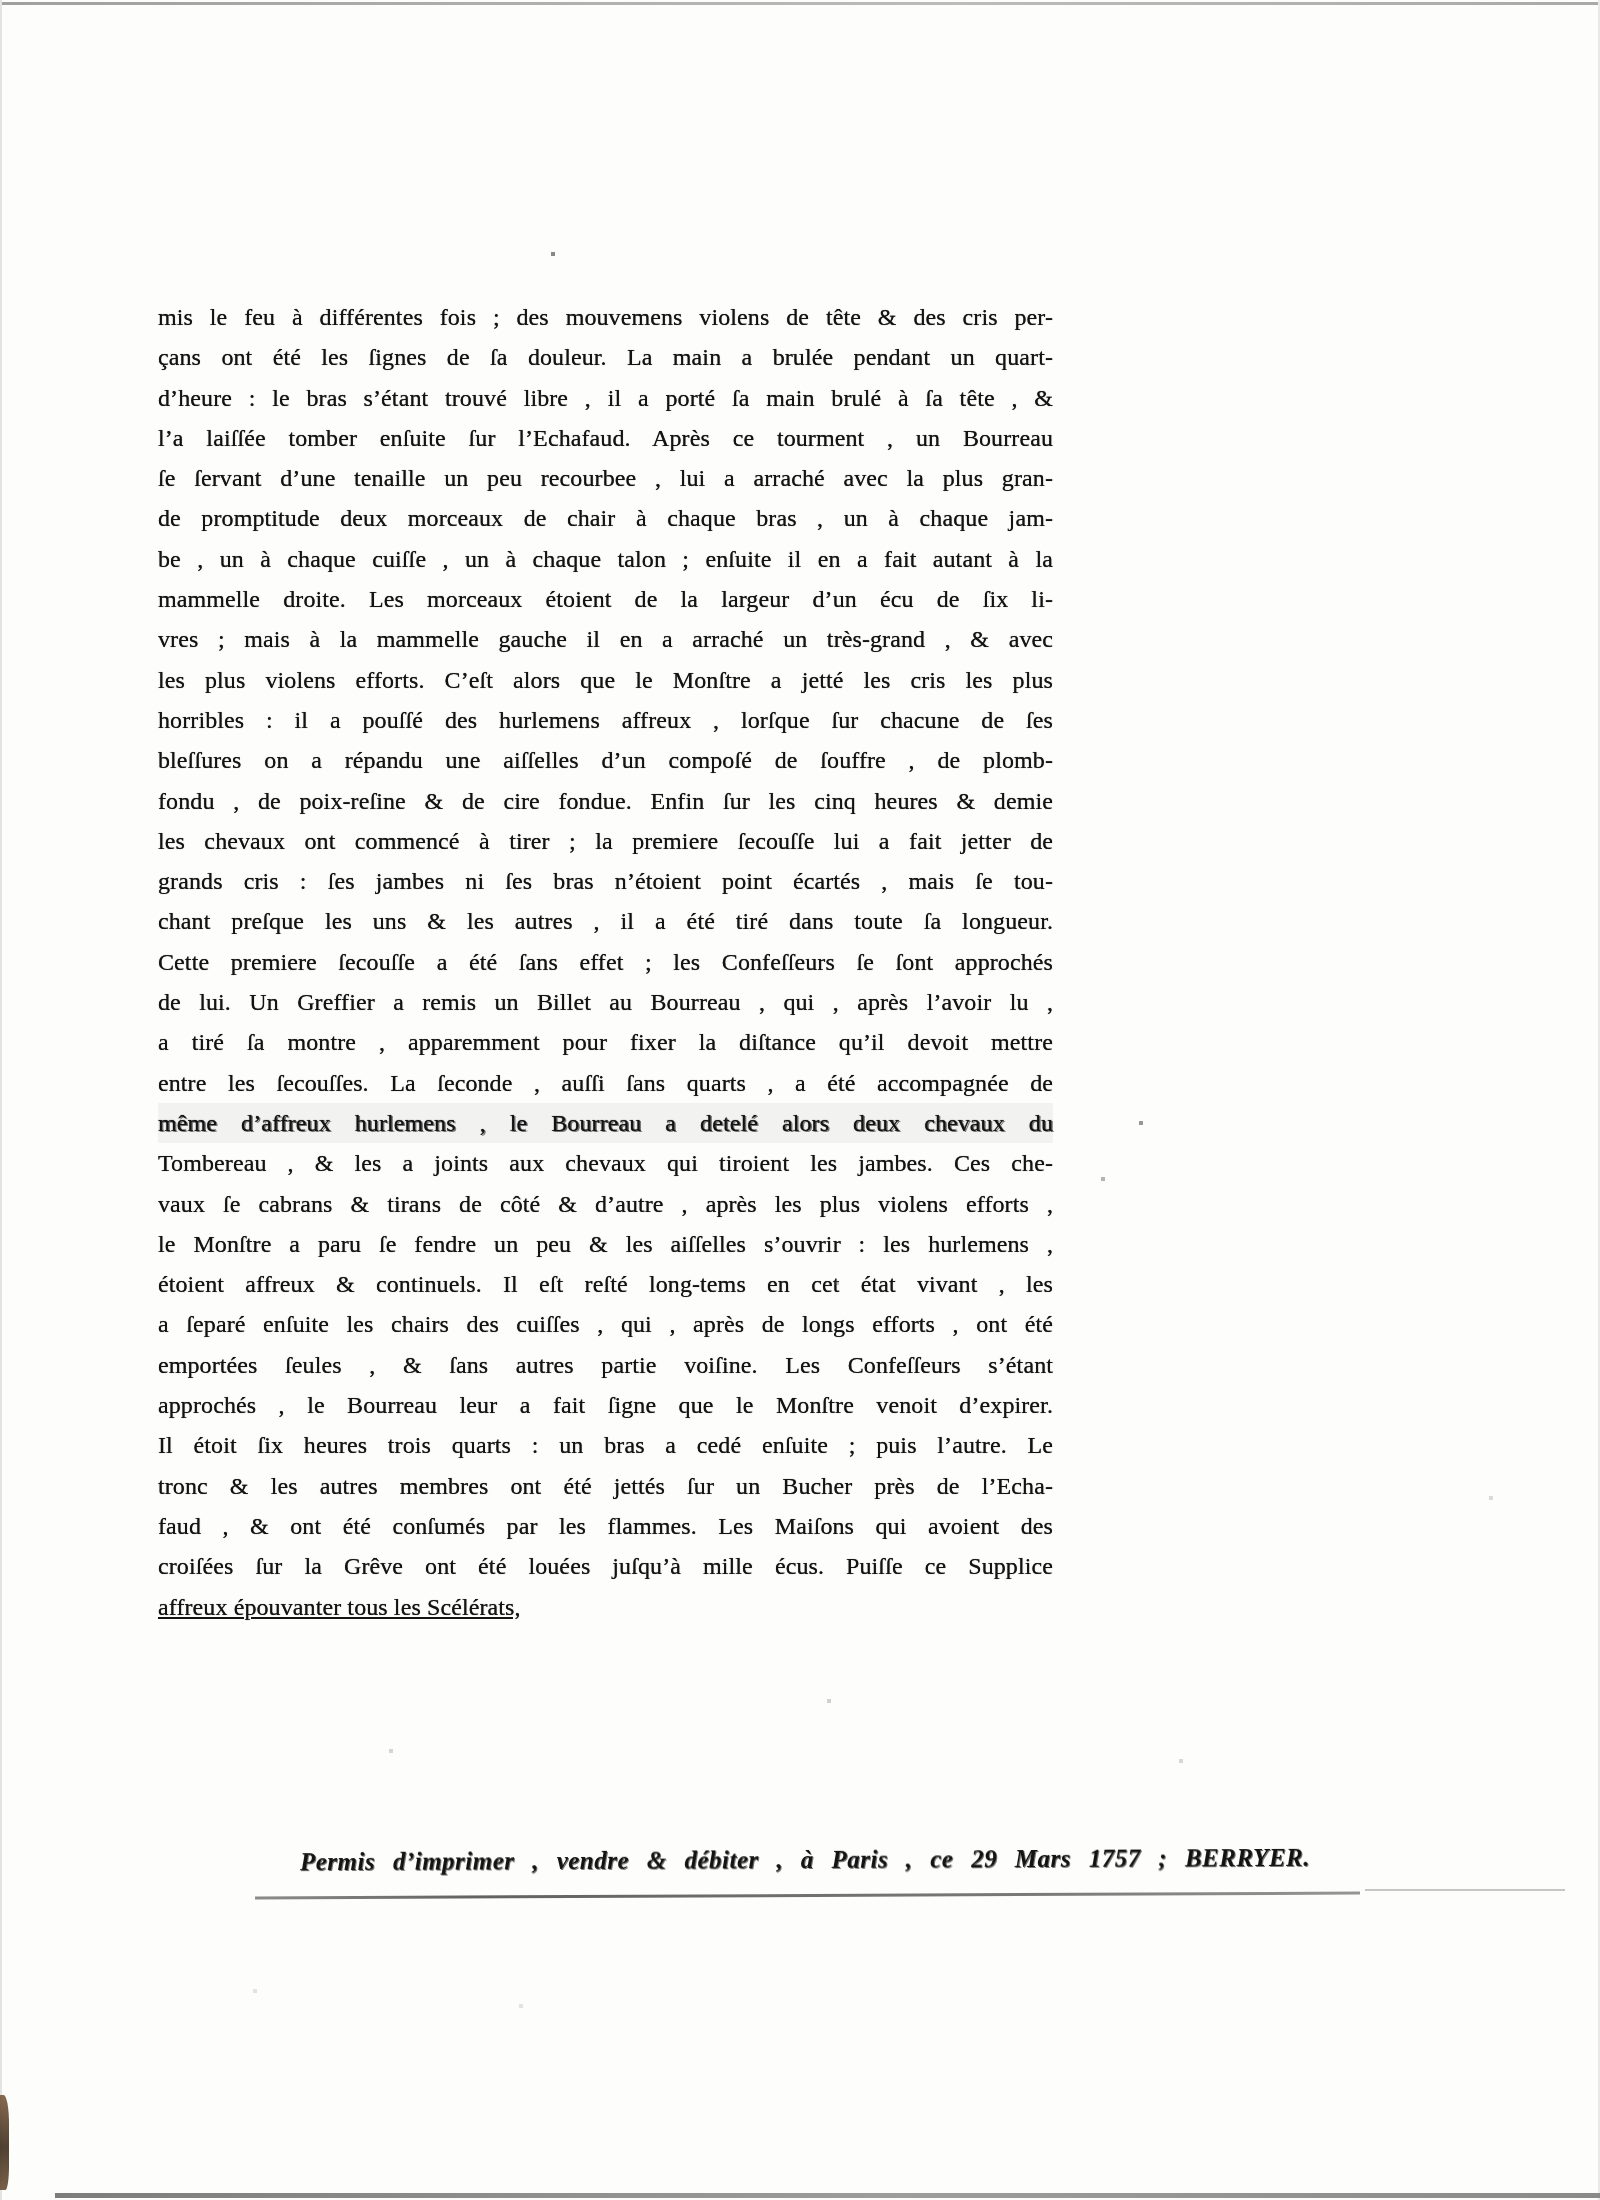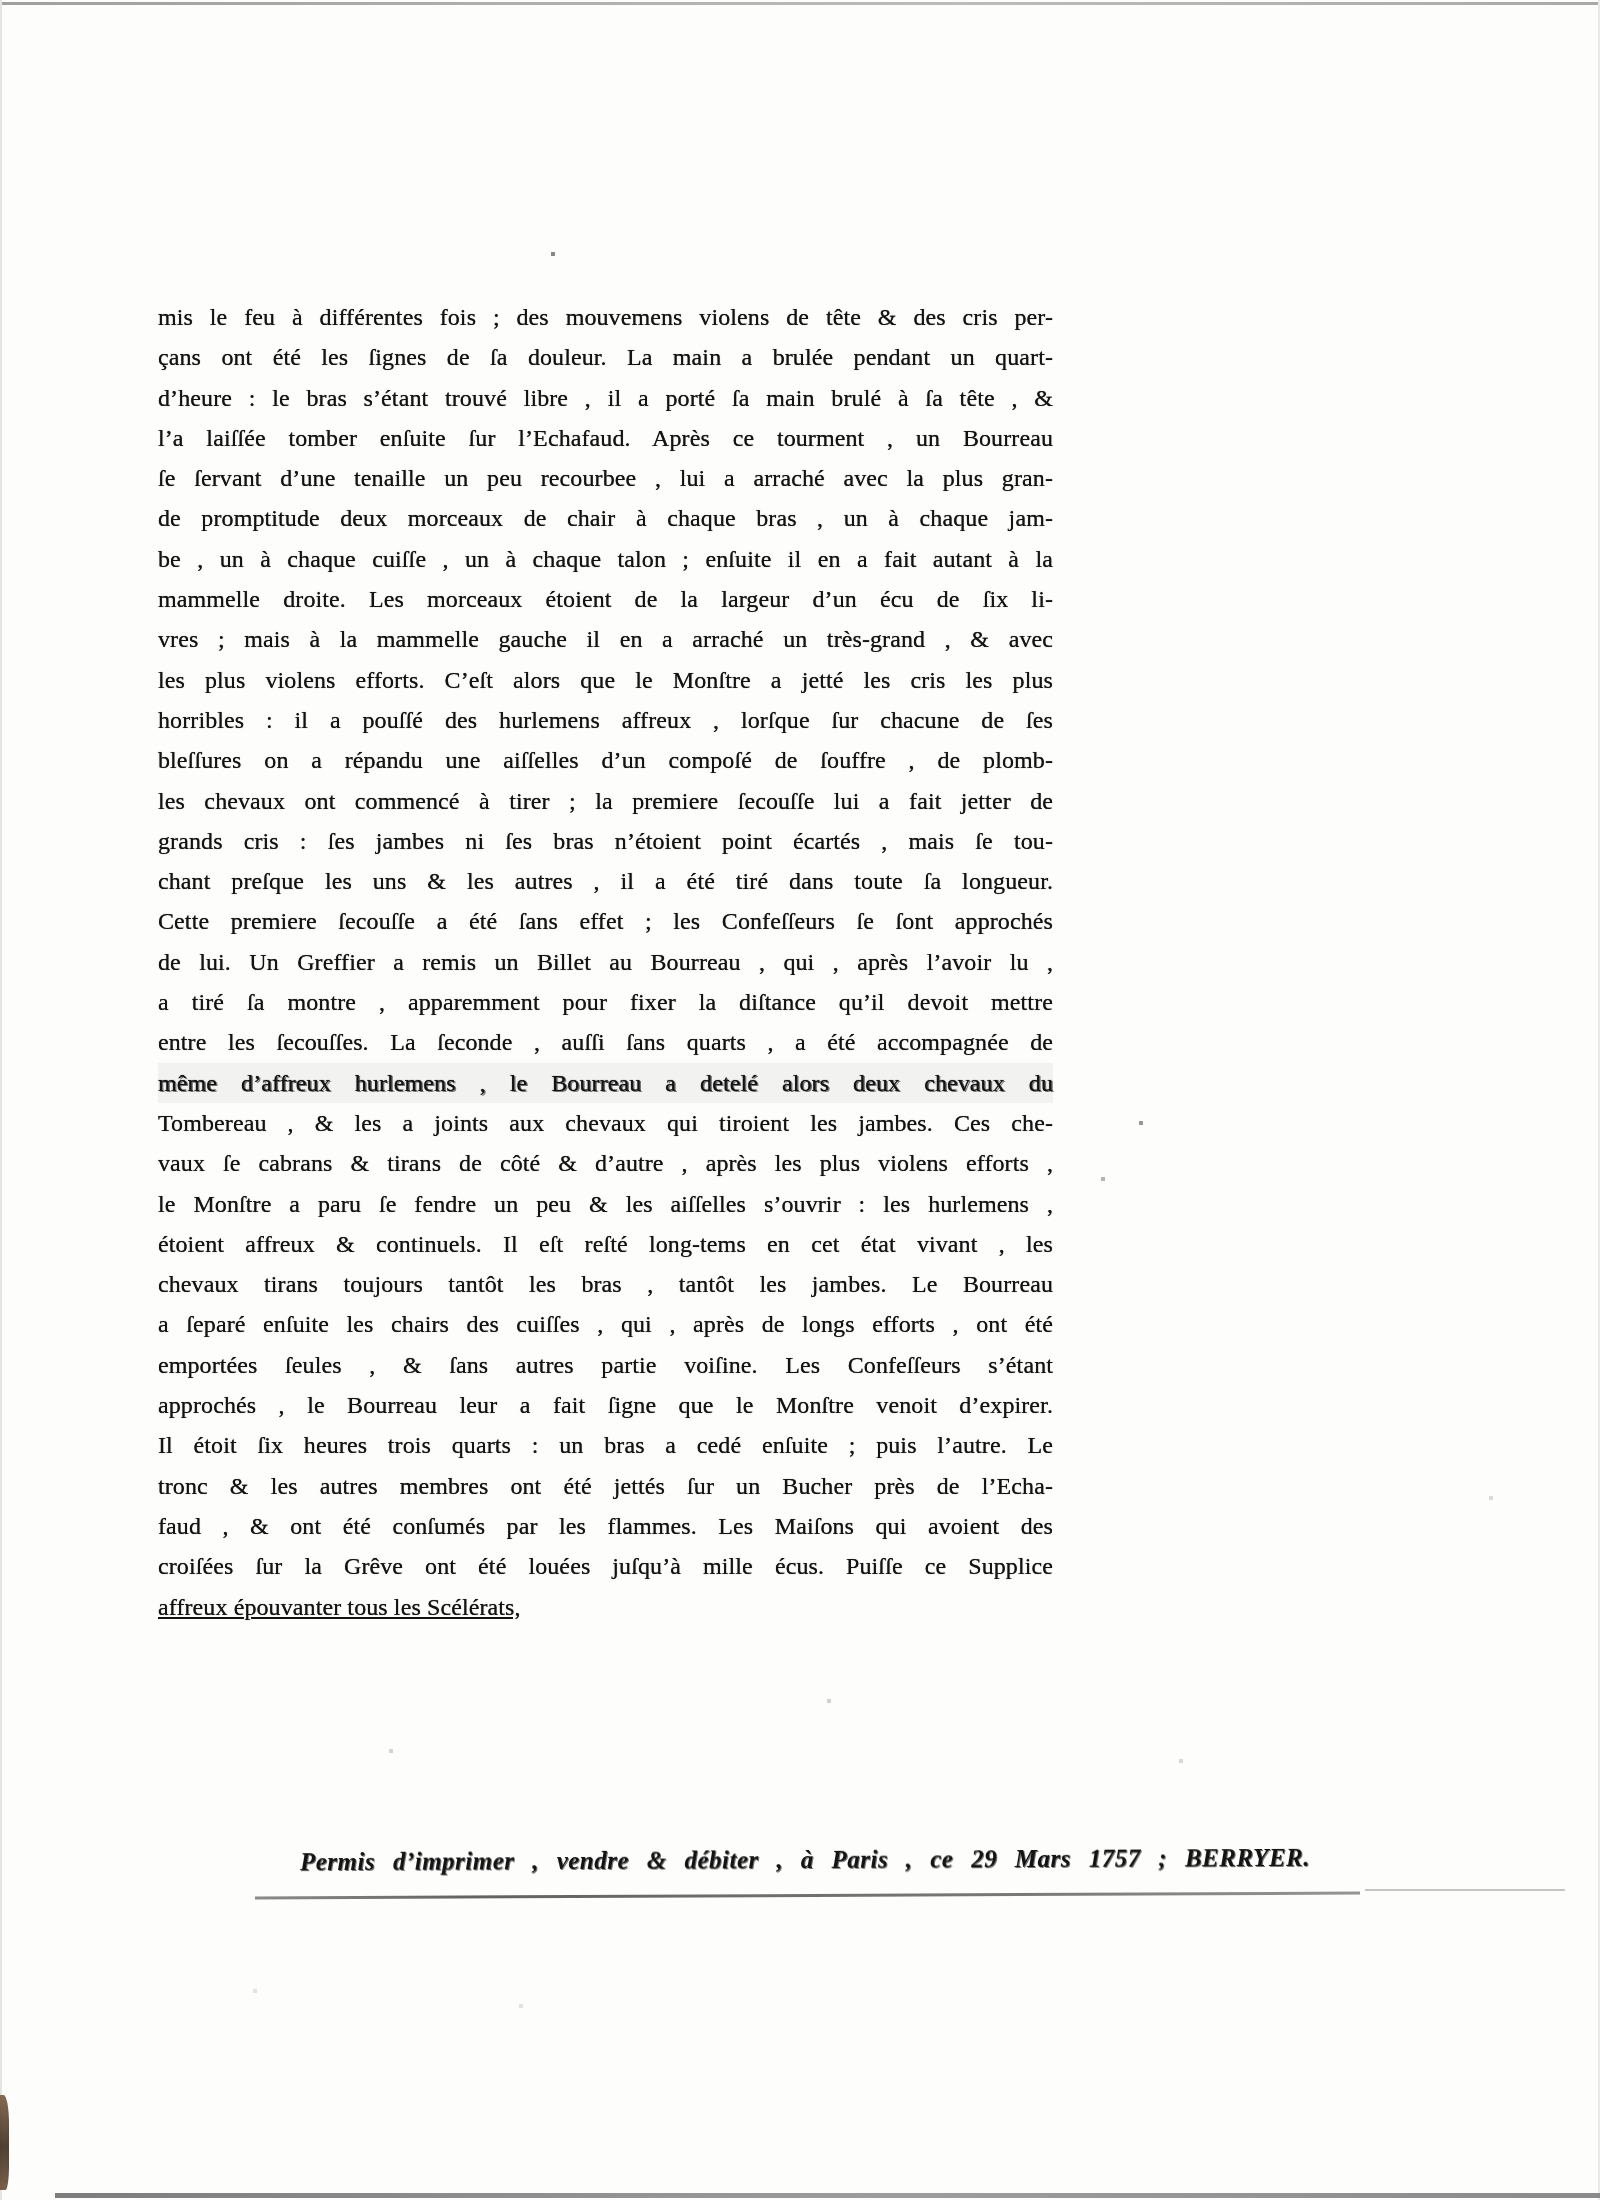--- a/index.html
+++ b/index.html
@@ -119,33 +119,33 @@
       <div class="line">d’heure : le bras s’étant trouvé libre , il a porté ſa main brulé à ſa tête , &amp;</div>
       <div class="line">l’a laiſſée tomber enſuite ſur l’Echafaud. Après ce tourment , un Bourreau</div>
       <div class="line">ſe ſervant d’une tenaille un peu recourbee , lui a arraché avec la plus gran-</div>
       <div class="line">de promptitude deux morceaux de chair à chaque bras , un à chaque jam-</div>
       <div class="line">be , un à chaque cuiſſe , un à chaque talon ; enſuite il en a fait autant à la</div>
       <div class="line">mammelle droite.  Les morceaux étoient de la largeur d’un écu de ſix li-</div>
       <div class="line">vres ; mais à la mammelle gauche il en a arraché un très-grand , &amp; avec</div>
       <div class="line">les plus violens efforts. C’eſt alors que le Monſtre a jetté les cris les plus</div>
       <div class="line">horribles : il a pouſſé des hurlemens affreux ,  lorſque ſur chacune de ſes</div>
       <div class="line">bleſſures on a répandu une aiſſelles d’un compoſé de ſouffre , de plomb-</div>
+      <div class="line">fondu , de poix-reſine &amp; de cire fondue. Enfin ſur les cinq heures &amp; demie</div>
       <div class="line">les chevaux ont commencé à tirer ; la premiere ſecouſſe lui a fait jetter de</div>
       <div class="line">grands cris : ſes jambes ni ſes bras n’étoient point écartés , mais ſe tou-</div>
       <div class="line">chant preſque les uns &amp; les autres , il a été tiré dans toute ſa longueur.</div>
       <div class="line">Cette premiere ſecouſſe a été ſans effet ; les Confeſſeurs ſe ſont approchés</div>
       <div class="line">de lui.  Un Greffier a remis un Billet au Bourreau , qui , après l’avoir lu ,</div>
       <div class="line">a tiré ſa montre , apparemment pour fixer la diſtance qu’il devoit mettre</div>
       <div class="line">entre les ſecouſſes. La ſeconde , auſſi ſans quarts , a été accompagnée de</div>
       <div class="line smudged">même d’affreux hurlemens , le Bourreau a detelé alors deux chevaux du</div>
       <div class="line">Tombereau , &amp; les a joints aux chevaux qui tiroient les jambes. Ces che-</div>
       <div class="line">vaux ſe cabrans &amp; tirans de côté &amp; d’autre , après les plus violens efforts ,</div>
       <div class="line">le Monſtre a paru ſe fendre un peu &amp; les aiſſelles s’ouvrir : les hurlemens ,</div>
       <div class="line">étoient affreux &amp; continuels. Il eſt reſté long-tems en cet état vivant , les</div>
-      <div class="line">chevaux tirans toujours tantôt les bras , tantôt les jambes.  Le Bourreau</div>
       <div class="line">a ſeparé enſuite les chairs des cuiſſes , qui , après de longs efforts , ont été</div>
       <div class="line">emportées ſeules , &amp; ſans autres partie voiſine.  Les Confeſſeurs s’étant</div>
       <div class="line">approchés , le Bourreau leur a fait ſigne que le Monſtre venoit d’expirer.</div>
       <div class="line">Il étoit ſix heures trois quarts : un bras a cedé enſuite ; puis l’autre. Le</div>
       <div class="line">tronc &amp; les autres membres ont été jettés ſur un Bucher près de l’Echa-</div>
       <div class="line">faud , &amp; ont été conſumés par les flammes.  Les Maiſons qui avoient des</div>
       <div class="line">croiſées ſur la Grêve ont été louées juſqu’à mille écus. Puiſſe ce Supplice</div>
       <div class="line">affreux épouvanter tous les Scélérats,</div>
     </div>
 

